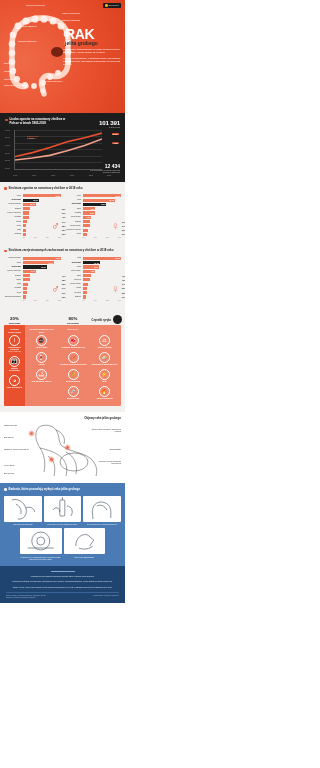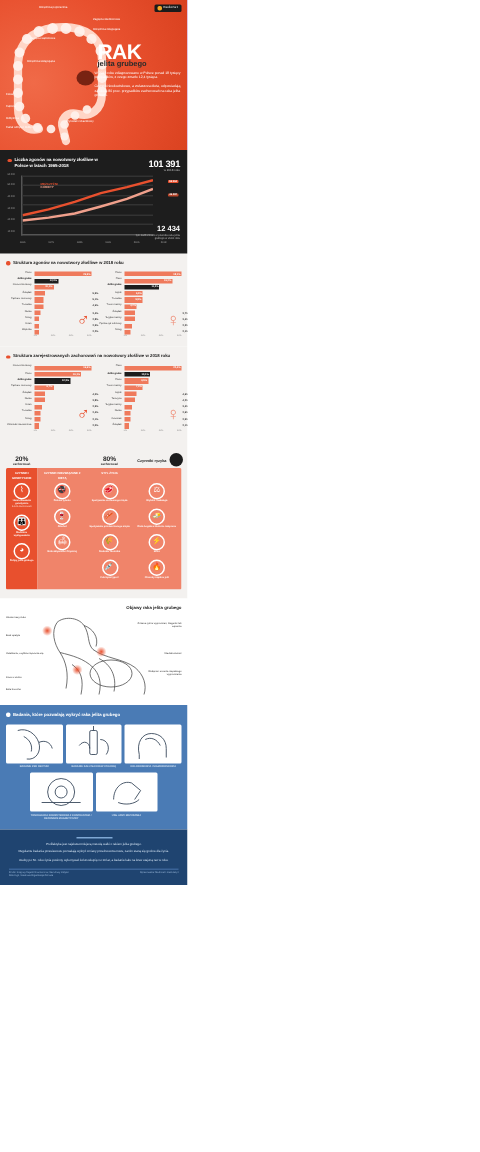--- a/index.html
+++ b/index.html
@@ -10,21 +10,21 @@
     width:125px;
     overflow-x:hidden;
     -webkit-font-smoothing:none;
   }
   .page { width:125px; position:relative; }
 
   
   .hero {
     position:relative;
     background:#8b5cf6;
-    height:100px;
+    height:113px;
     overflow:hidden;
   }
   .hero-grad {
     position:absolute; inset:0;
     background:radial-gradient(circle at 18% 55%, #f06a48 0%, #e8502e 55%, #d9411f 100%);
   }
   .logo-badge {
     position:absolute; top:3px; right:4px;
     background:#1b1b1b; color:#fff;
     font-size:2.2px; letter-spacing:.2px;

